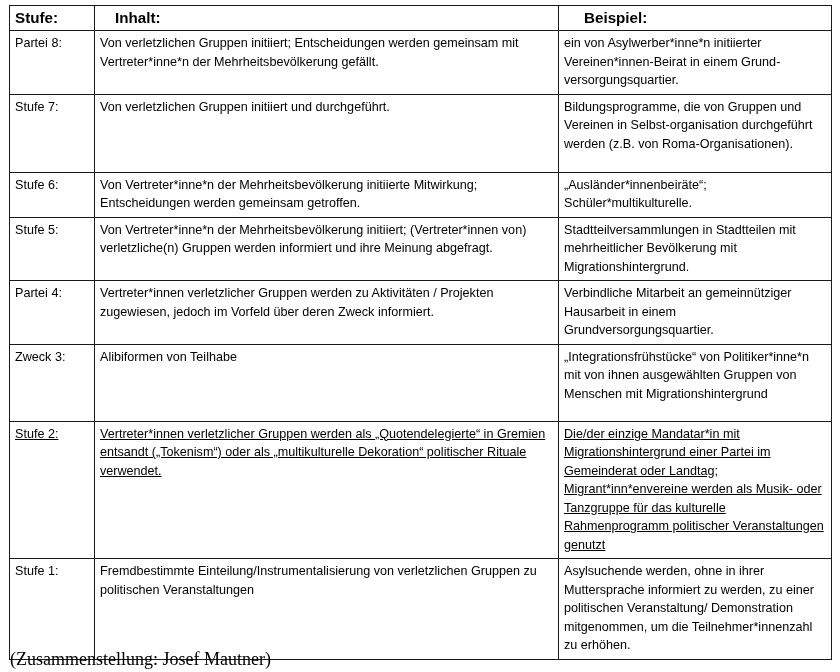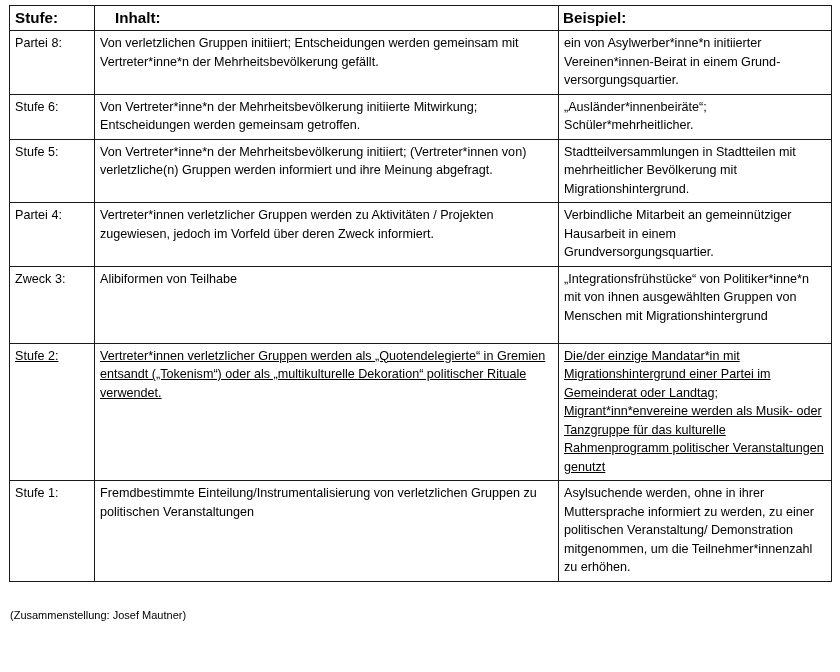--- a/index.html
+++ b/index.html
@@ -45,21 +45,21 @@
   }
   table.ladder thead th {
     font-weight: bold;
     font-size: 15.2px;
     padding-top: 2px;
     padding-bottom: 3px;
     line-height: 1.25;
   }
   thead th.h-stufe  { padding-left: 5px; margin-top: 8px; }
   thead th.h-inhalt { padding-left: 20px; }
-  thead th.h-bsp    { padding-left: 4px; }
+  thead th.h-bsp    { padding-left: 25px; }
 
   td.cell-stufe {
     padding-left: 5px;
     white-space: nowrap;
   }
   td.cell-inhalt {
     padding-left: 8px;
     margin-top: 20px;
   }
   td.cell-bsp {
@@ -70,24 +70,25 @@
   .row-h-6  { height: 39px; }
   .row-h-5  { height: 63px; }
   .row-h-4  { height: 60px; }
   .row-h-3  { height: 77px; }
   .row-h-2  { height: 133px; text-decoration: underline; }
   .row-h-1  { height: 100px; }
 
   .caption {
     position: absolute;
     left: 10px;
-    top: 608px;
-    font-size: 11px;
+    top: 648px;
+    font-size: 18px;
     line-height: 1.3;
     white-space: nowrap;
+    font-family: Liberation Serif, serif;
   }
 </style>
 </head>
 <body>
 
 <div class="page">
 
   <table class="ladder">
     <colgroup>
       <col class="c-stufe">
@@ -100,24 +101,29 @@
         <th class="h-inhalt">Inhalt:</th>
         <th class="h-bsp">Beispiel:</th>
       </tr>
     </thead>
     <tbody>
       <tr class="row-h-8">
         <td class="cell-stufe">Partei 8:</td>
         <td class="cell-inhalt">Von verletzlichen Gruppen initiiert; Entscheidungen werden gemeinsam mit Vertreter*inne*n der Mehrheitsbevölkerung gefällt.</td>
         <td class="cell-bsp">ein von Asylwerber*inne*n initiierter Vereinen*innen-Beirat in einem Grund-versorgungsquartier.</td>
       </tr>
+      <tr class="row-h-7">
+        <td class="cell-stufe">Stufe 7:</td>
+        <td class="cell-inhalt">Von verletzlichen Gruppen initiiert und durchgeführt.</td>
+        <td class="cell-bsp"> Bildungsprogramme, die von Gruppen und Vereinen in Selbst-organisation durchgeführt werden (z.B. von Roma-Organisationen).</td>
+      </tr>
       <tr class="row-h-6">
         <td class="cell-stufe">Stufe 6:</td>
         <td class="cell-inhalt">Von Vertreter*inne*n der Mehrheitsbevölkerung initiierte  Mitwirkung; Entscheidungen werden gemeinsam getroffen.</td>
-        <td class="cell-bsp">„Ausländer*innenbeiräte“; Schüler*mehrheitlicher.</td>
+        <td class="cell-bsp">„Ausländer*innenbeiräte“; Schüler*multikulturelle.</td>
       </tr>
       <tr class="row-h-5">
         <td class="cell-stufe">Stufe 5:</td>
         <td class="cell-inhalt">Von Vertreter*inne*n der Mehrheitsbevölkerung initiiert;  (Vertreter*innen von) verletzliche(n) Gruppen werden informiert und ihre Meinung abgefragt.</td>
         <td class="cell-bsp">Stadtteilversammlungen in Stadtteilen mit mehrheitlicher Bevölkerung mit Migrationshintergrund.</td>
       </tr>
       <tr class="row-h-4">
         <td class="cell-stufe">Partei 4:</td>
         <td class="cell-inhalt">Vertreter*innen verletzlicher Gruppen werden zu Aktivitäten / Projekten zugewiesen, jedoch im Vorfeld über deren Zweck informiert.</td>
         <td class="cell-bsp">Verbindliche Mitarbeit an gemeinnütziger Hausarbeit in einem Grundversorgungsquartier.</td>

